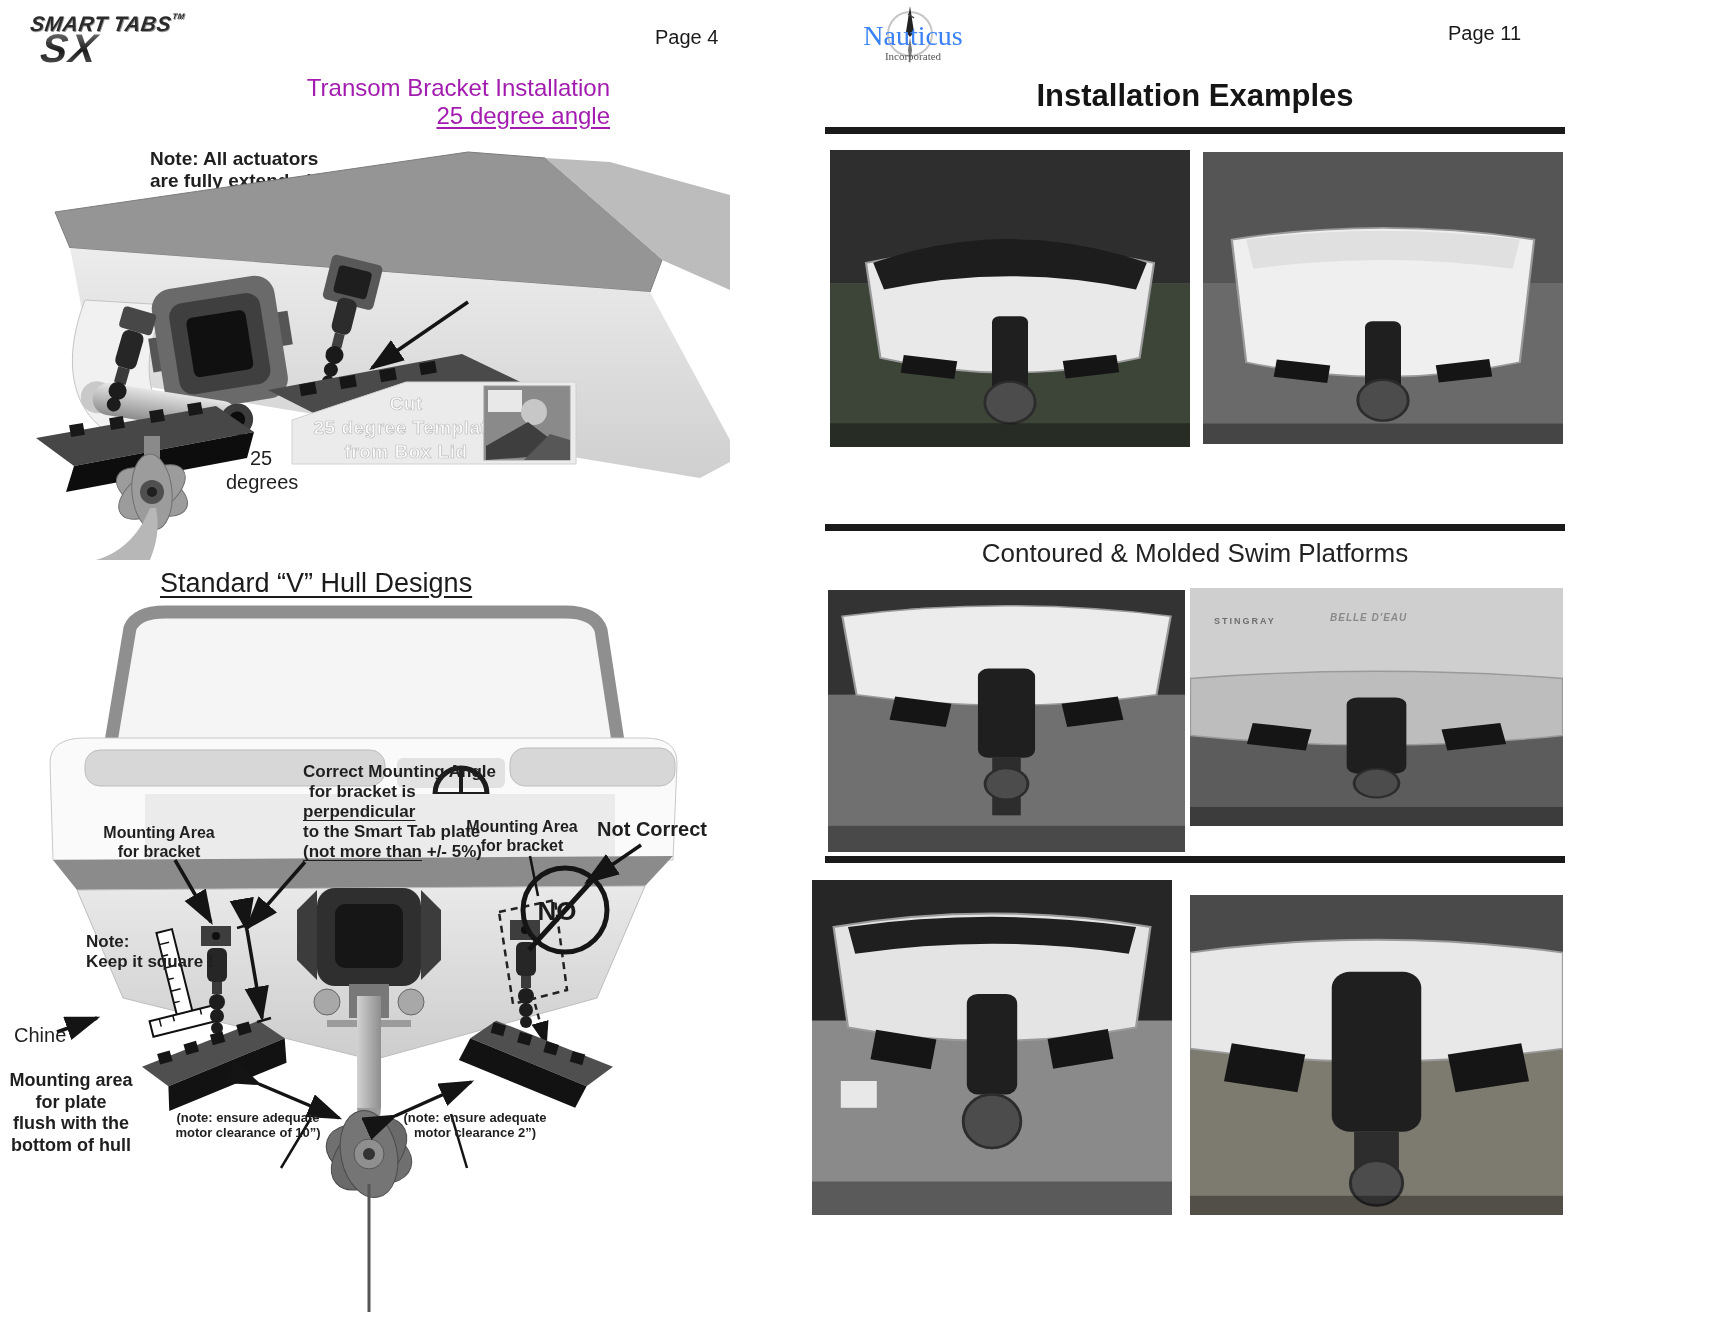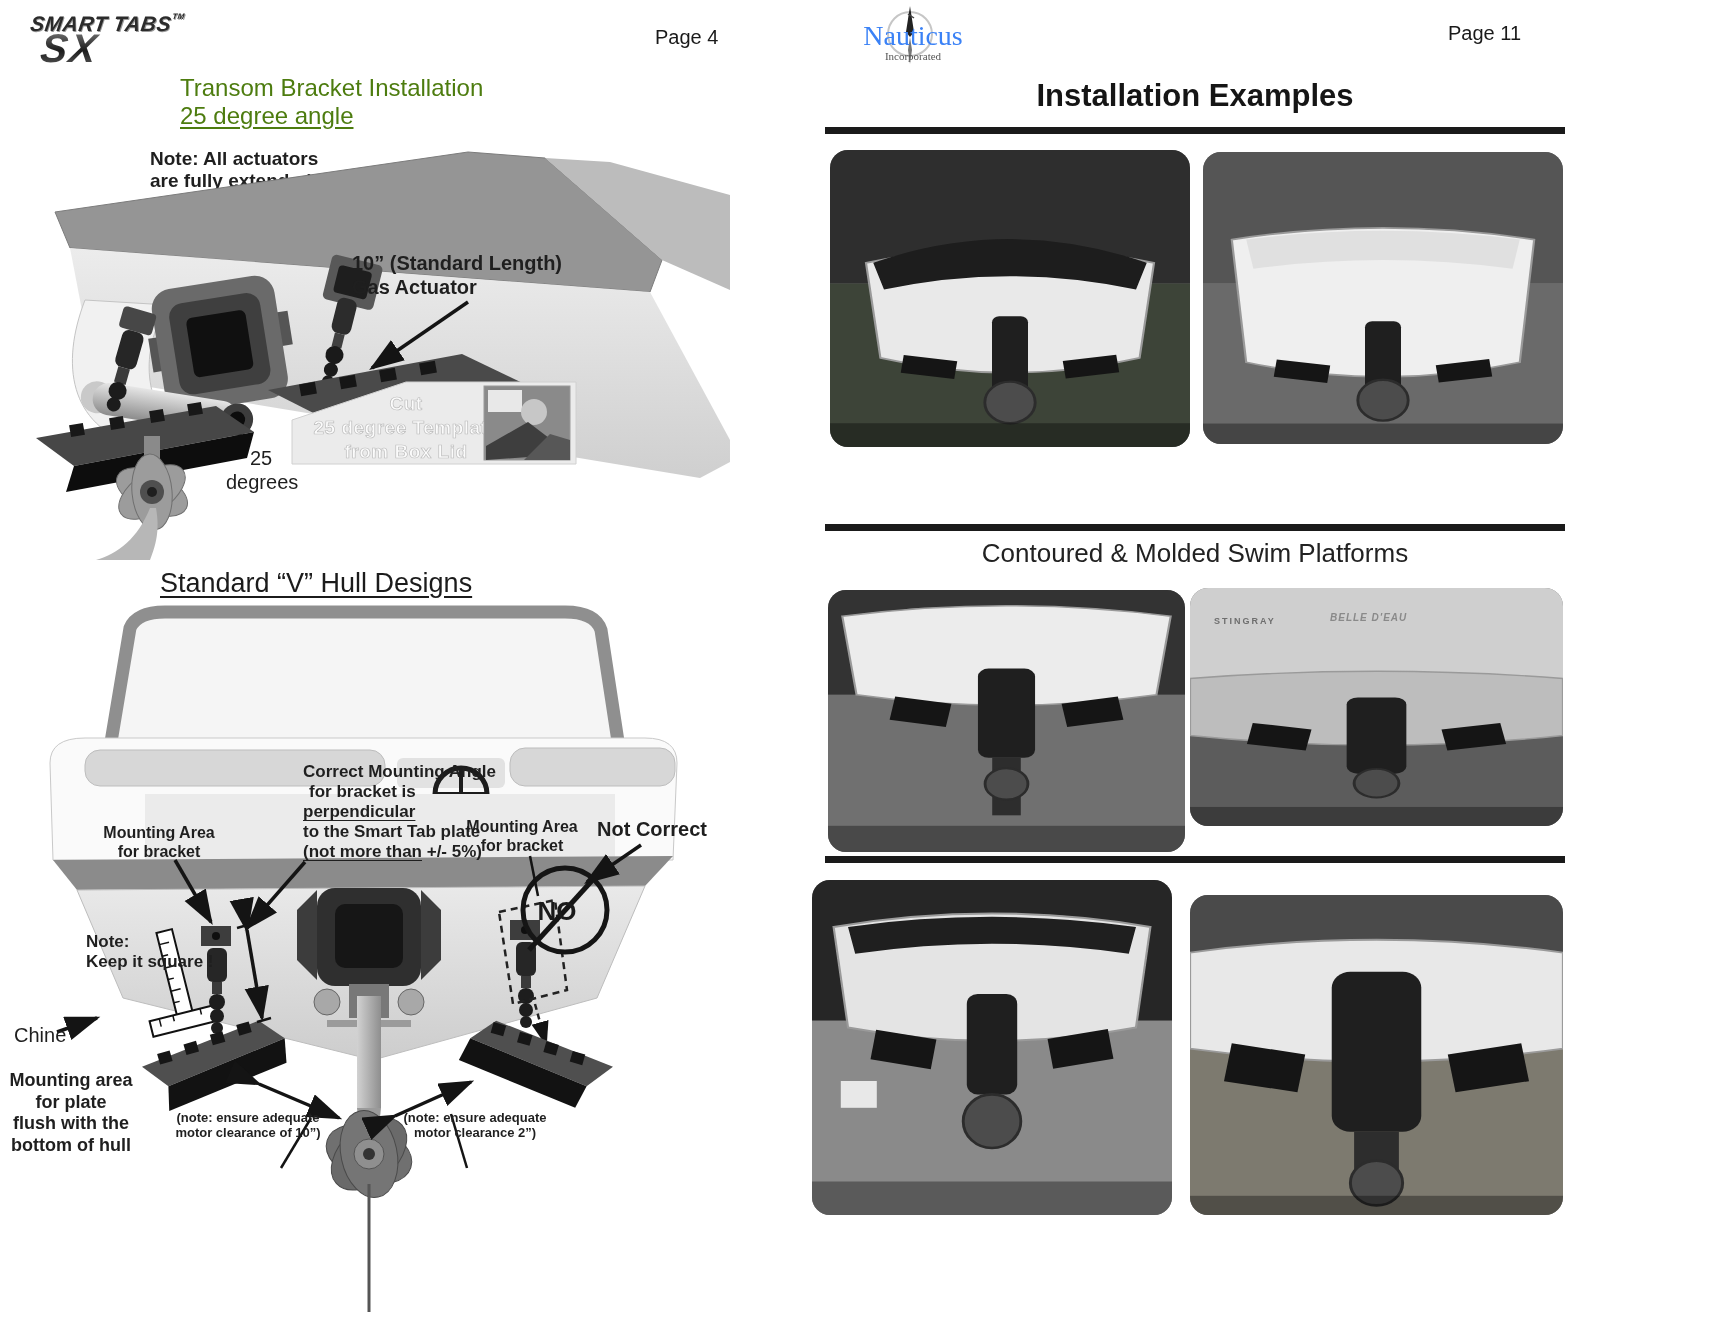--- a/index.html
+++ b/index.html
@@ -17,35 +17,35 @@
   .u{text-decoration:underline;text-underline-offset:3px;}
   
   .logo-st{position:absolute;left:28px;top:12px;width:160px;transform:skewX(-8deg);}
   .st-line1{font-size:21px;font-weight:900;font-style:italic;letter-spacing:.5px;color:#2b2b2b;
     text-shadow:1px 1px 0 #9a9a9a;white-space:nowrap;}
   .st-line1 .tm{font-size:8px;vertical-align:top;}
   .st-line2{font-size:40px;font-weight:900;font-style:italic;margin-top:-10px;margin-left:14px;
     background:linear-gradient(#8a8a8a,#1c1c1c 55%,#666);-webkit-background-clip:text;background-clip:text;
     color:transparent;letter-spacing:2px;}
   .pagenum{position:absolute;font-size:20px;color:#1a1a1a;}
-  .doc-title{position:absolute;left:180px;top:74px;width:430px;text-align:left;font-size:24px;line-height:1.15;color:#4d7c0f;}
+  .doc-title{position:absolute;left:180px;top:74px;width:430px;text-align:right;font-size:24px;line-height:1.15;color:#a21caf;}
   .heading-v{position:absolute;left:160px;top:568px;width:390px;text-align:left;font-size:27px;color:#1b1b1b;
     text-decoration:underline;text-underline-offset:4px;}
   
   .nlogo{position:absolute;left:58px;top:4px;width:130px;height:74px;}
   .nlogo .compass{position:absolute;left:30px;top:0;}
   .nlogo .nname{position:absolute;left:0;top:16px;width:130px;text-align:center;
     font-family:"Liberation Serif",serif;font-size:28px;color:#3b82f6;}
   .nlogo .nsub{position:absolute;left:0;top:46px;width:130px;text-align:center;
     font-family:"Liberation Serif",serif;font-size:11px;color:#555;}
   .rp-title{position:absolute;left:35px;top:78px;width:740px;text-align:center;font-size:31px;font-weight:bold;color:#151515;}
   .rp-sub{position:absolute;left:35px;top:538px;width:740px;text-align:center;font-size:26px;color:#222;}
   .rule{position:absolute;left:35px;width:740px;height:7px;background:#1a1a1a;}
   
-  .photo{position:absolute;margin:0;padding:0;overflow:hidden;background:#777;border-radius:18px;}
+  .photo{position:absolute;margin:0;padding:0;overflow:hidden;background:#777;}
   .photo svg{display:block;width:100%;height:100%;}
   .p1{left:40px;top:150px;width:360px;height:297px;}
   .p2{left:413px;top:152px;width:360px;height:292px;}
   .p3{left:38px;top:590px;width:357px;height:262px;}
   .p4{left:400px;top:588px;width:373px;height:238px;}
   .p5{left:22px;top:880px;width:360px;height:335px;}
   .p6{left:400px;top:895px;width:373px;height:320px;}
   .tone-a{--sky:#2e2e2e;--ground:#3d4438;--hull:#e9e9e9;--cover:#1d1d1d;}
   .tone-b{--sky:#555555;--ground:#6a6a6a;--hull:#efefef;--cover:#e0e0e0;}
   .tone-c{--sky:#333333;--ground:#707070;--hull:#ececec;--cover:#bdbdbd;}
@@ -165,24 +165,20 @@
       <polygon points="268,250 462,214 537,250 343,288" fill="#4a4a4a"></polygon>
       <polygon points="343,288 537,250 529,276 335,312" fill="#0d0d0d"></polygon>
       <rect x="300" y="243" width="16" height="12" fill="#161616" transform="rotate(-10 308 249)"></rect>
       <rect x="340" y="236" width="16" height="12" fill="#161616" transform="rotate(-10 348 242)"></rect>
       <rect x="380" y="229" width="16" height="12" fill="#161616" transform="rotate(-10 388 235)"></rect>
       <rect x="420" y="222" width="16" height="12" fill="#161616" transform="rotate(-10 428 228)"></rect>
     </g>
     <line x1="468" y1="162" x2="372" y2="228" stroke="#141414" stroke-width="3.5" marker-end="url(#ah1)"></line>
   </svg>
 
-  <div class="lbl" style="left:352px;top:252px;font-size:20px;">
-    <div>10” (Standard Length)</div>
-    <div>Gas Actuator</div>
-  </div>
 
   <div class="lbl plain ctr" style="left:226px;top:418px;width:70px;font-size:20px;margin-top:29px;">
     <div>25</div>
     <div>degrees</div>
   </div>
 
   <svg class="abs" style="left:288px;top:374px;" width="292" height="96" viewBox="0 0 292 96">
     <polygon points="4,90 4,46 118,8 288,8 288,90" fill="#ebebeb" stroke="#d0d0d0"></polygon>
     <text class="tmpl-text" x="118" y="36" font-size="19" text-anchor="middle">Cut</text>
     <text class="tmpl-text" x="118" y="60" font-size="19" text-anchor="middle">25 degree Template</text>

